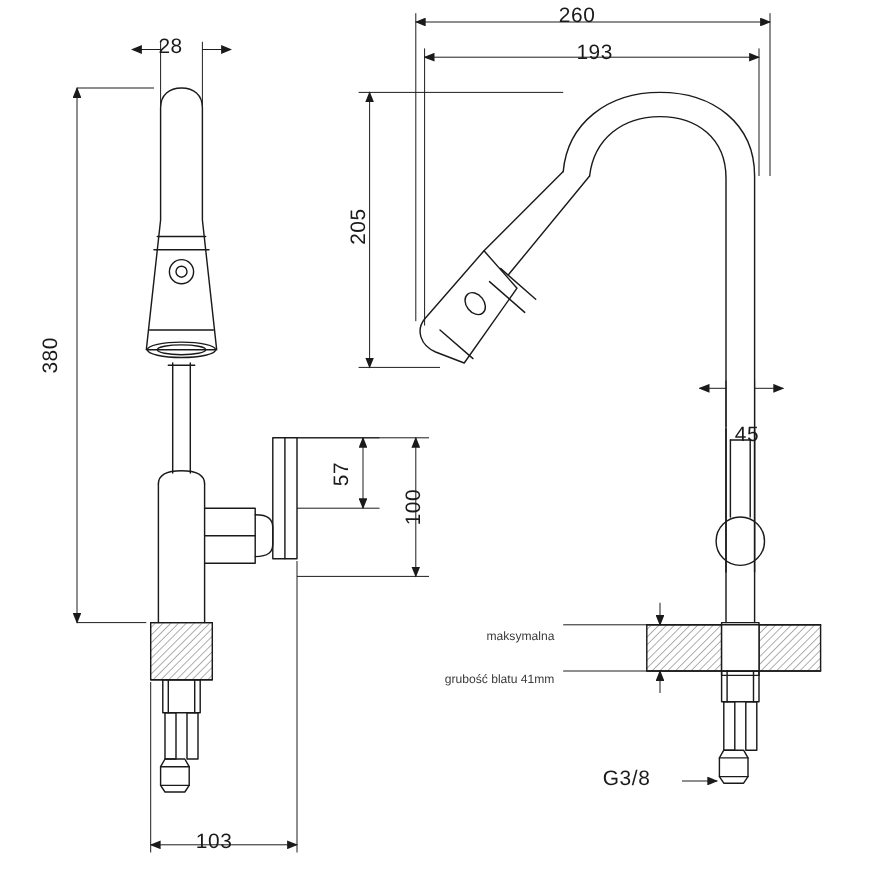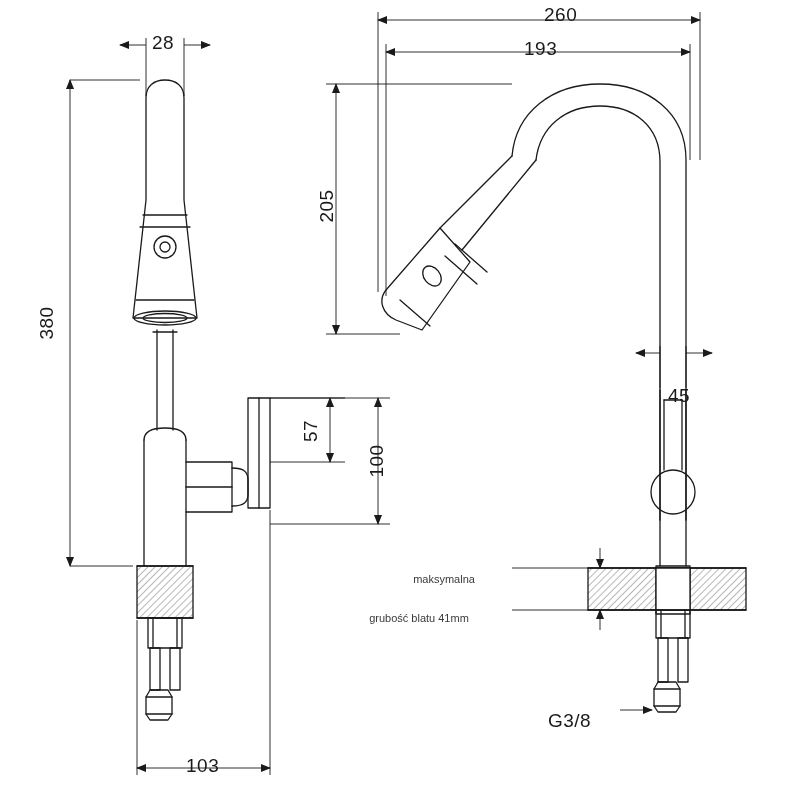--- a/index.html
+++ b/index.html
@@ -23,21 +23,21 @@
   .dimlabel.vert{
     transform-origin:center center;
   }
   .smalllabel{
     position:absolute;
     font-family:"Liberation Sans", sans-serif;
     font-size:11px;
     color:#3a3a3a;
     line-height:14px;
     white-space:nowrap;
-    text-align:center;
+    text-align:right;
   }
 </style>
 </head>
 <body>
 
 <div id="stage">
 
   <svg class="draw" viewBox="0 0 800 800">
     <defs>
       <marker id="arrEnd" markerWidth="10" markerHeight="8" refX="9" refY="4" orient="auto" markerUnits="userSpaceOnUse">
@@ -184,36 +184,36 @@
 
       <line x1="600" y1="548" x2="600" y2="568" marker-end="url(#arrEnd)"></line>
       <line x1="600" y1="630" x2="600" y2="610" marker-end="url(#arrEnd)"></line>
       <line x1="512" y1="568" x2="588" y2="568"></line>
       <line x1="512" y1="610" x2="588" y2="610"></line>
 
       <line x1="620" y1="710" x2="652" y2="710" marker-end="url(#arrEnd)"></line>
     </g>
   </svg>
 
-  <div class="dimlabel" style="left:152px;top:32px;">28</div>
+  <div class="dimlabel" style="left:144px;top:32px;">28</div>
 
   <div class="dimlabel vert" style="left:30px;top:312px;transform:rotate(-90deg);">380</div>
 
-  <div class="dimlabel" style="left:178px;top:755px;margin-left:8px;">103</div>
+  <div class="dimlabel" style="left:178px;top:755px;">103</div>
 
   <div class="dimlabel vert" style="left:300px;top:420px;transform:rotate(-90deg);">57</div>
 
   <div class="dimlabel vert" style="left:360px;top:450px;transform:rotate(-90deg);">100</div>
 
-  <div class="dimlabel" style="left:544px;top:4px;">260</div>
+  <div class="dimlabel" style="left:508px;top:4px;">260</div>
 
   <div class="dimlabel" style="left:524px;top:38px;">193</div>
 
   <div class="dimlabel vert" style="left:310px;top:195px;transform:rotate(-90deg);">205</div>
 
   <div class="dimlabel" style="left:668px;top:338px;margin-top:47px;">45</div>
 
   <div class="smalllabel" style="left:384px;top:572px;width:120px;">maksymalna</div>
   <div class="smalllabel" style="left:334px;top:611px;width:170px;">grubość blatu 41mm</div>
 
-  <div class="dimlabel" style="left:548px;top:698px;margin-top:12px;">G3/8</div>
+  <div class="dimlabel" style="left:548px;top:698px;">G3/8</div>
 
 </div>
 
 </body></html>

